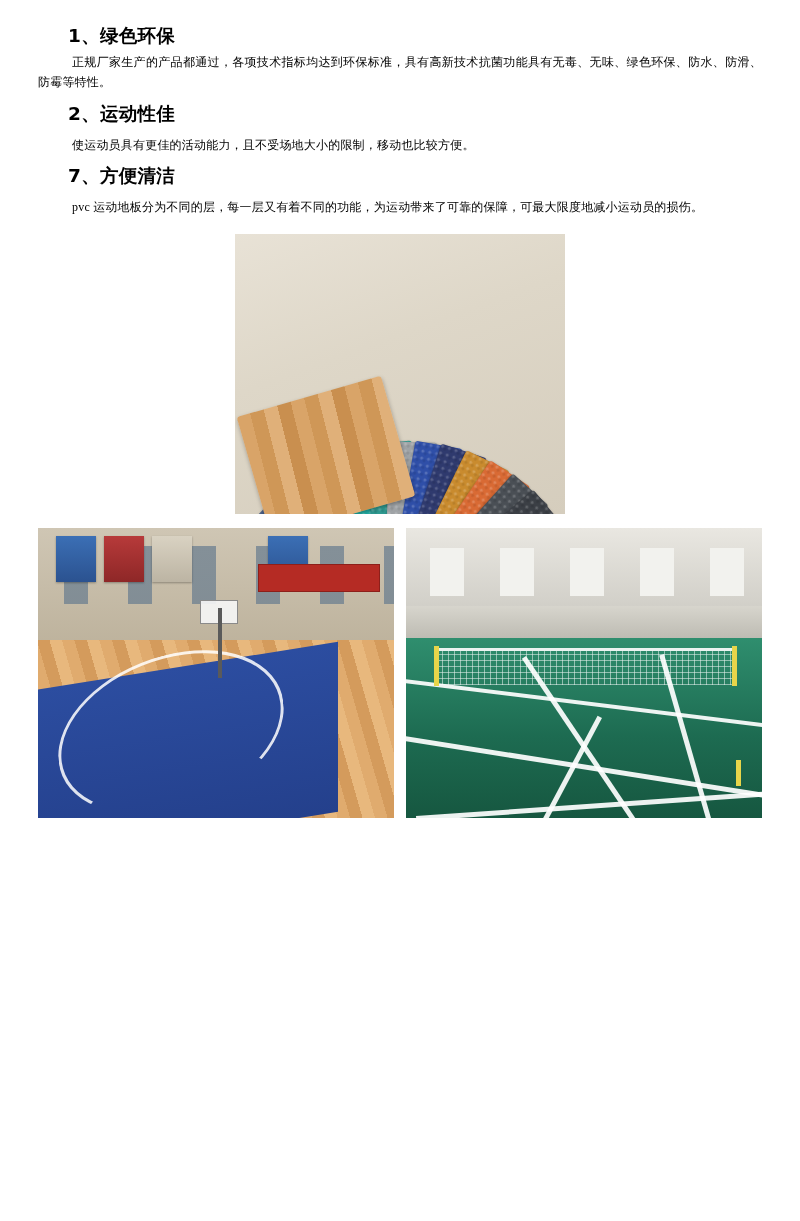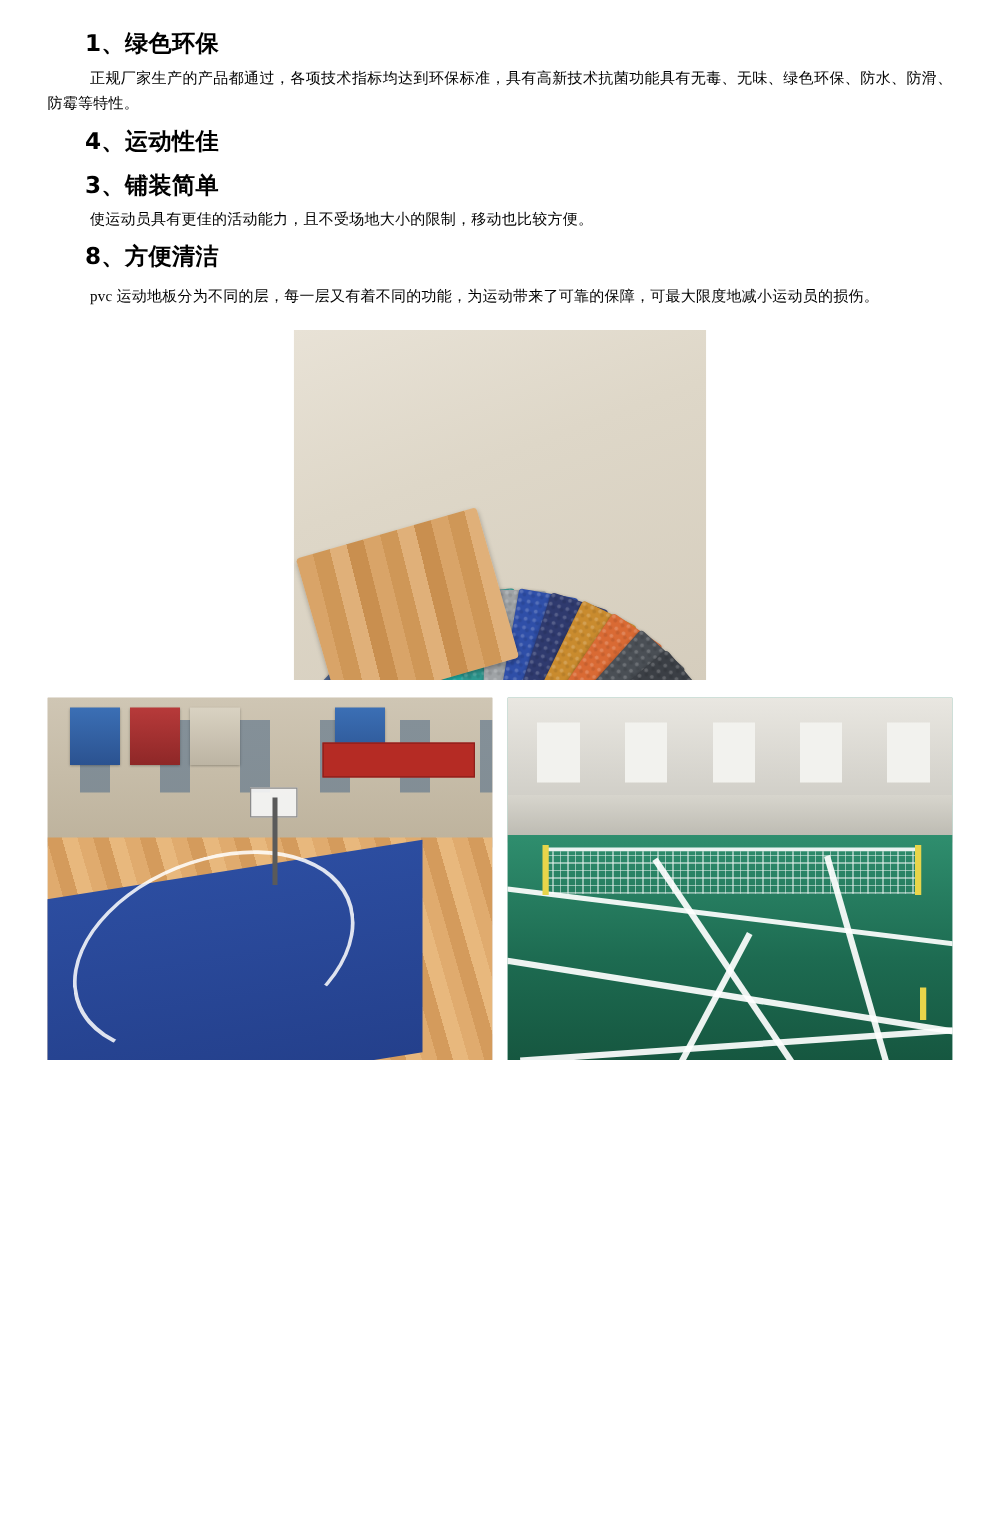--- a/index.html
+++ b/index.html
@@ -230,30 +230,29 @@
 <body>
 
 <div class="page">
 
   <div class="block">
     <p class="heading">1、绿色环保</p>
     <p class="para">正规厂家生产的产品都通过，各项技术指标均达到环保标准，具有高新技术抗菌功能具有无毒、无味、绿色环保、防水、防滑、防霉等特性。</p>
   </div>
 
   <div class="block">
-    <p class="heading">4、运动性佳</p>
-  </div>
-
-  <div class="block">
-    <p class="heading">3、铺装简单</p>
+    <p class="heading">2、运动性佳</p>
+  </div>
+
+  <div class="block">
     <p class="para">使运动员具有更佳的活动能力，且不受场地大小的限制，移动也比较方便。</p>
   </div>
 
   <div class="block">
-    <p class="heading">8、方便清洁</p>
+    <p class="heading">7、方便清洁</p>
   </div>
 
   <div class="block">
     <p class="para">pvc 运动地板分为不同的层，每一层又有着不同的功能，为运动带来了可靠的保障，可最大限度地减小运动员的损伤。</p>
   </div>
 
   <div class="figure-main">
     <div class="samples-bg"></div>
 
     <div class="sample" style="transform:rotate(-54deg); background:#8d9cb2;">

